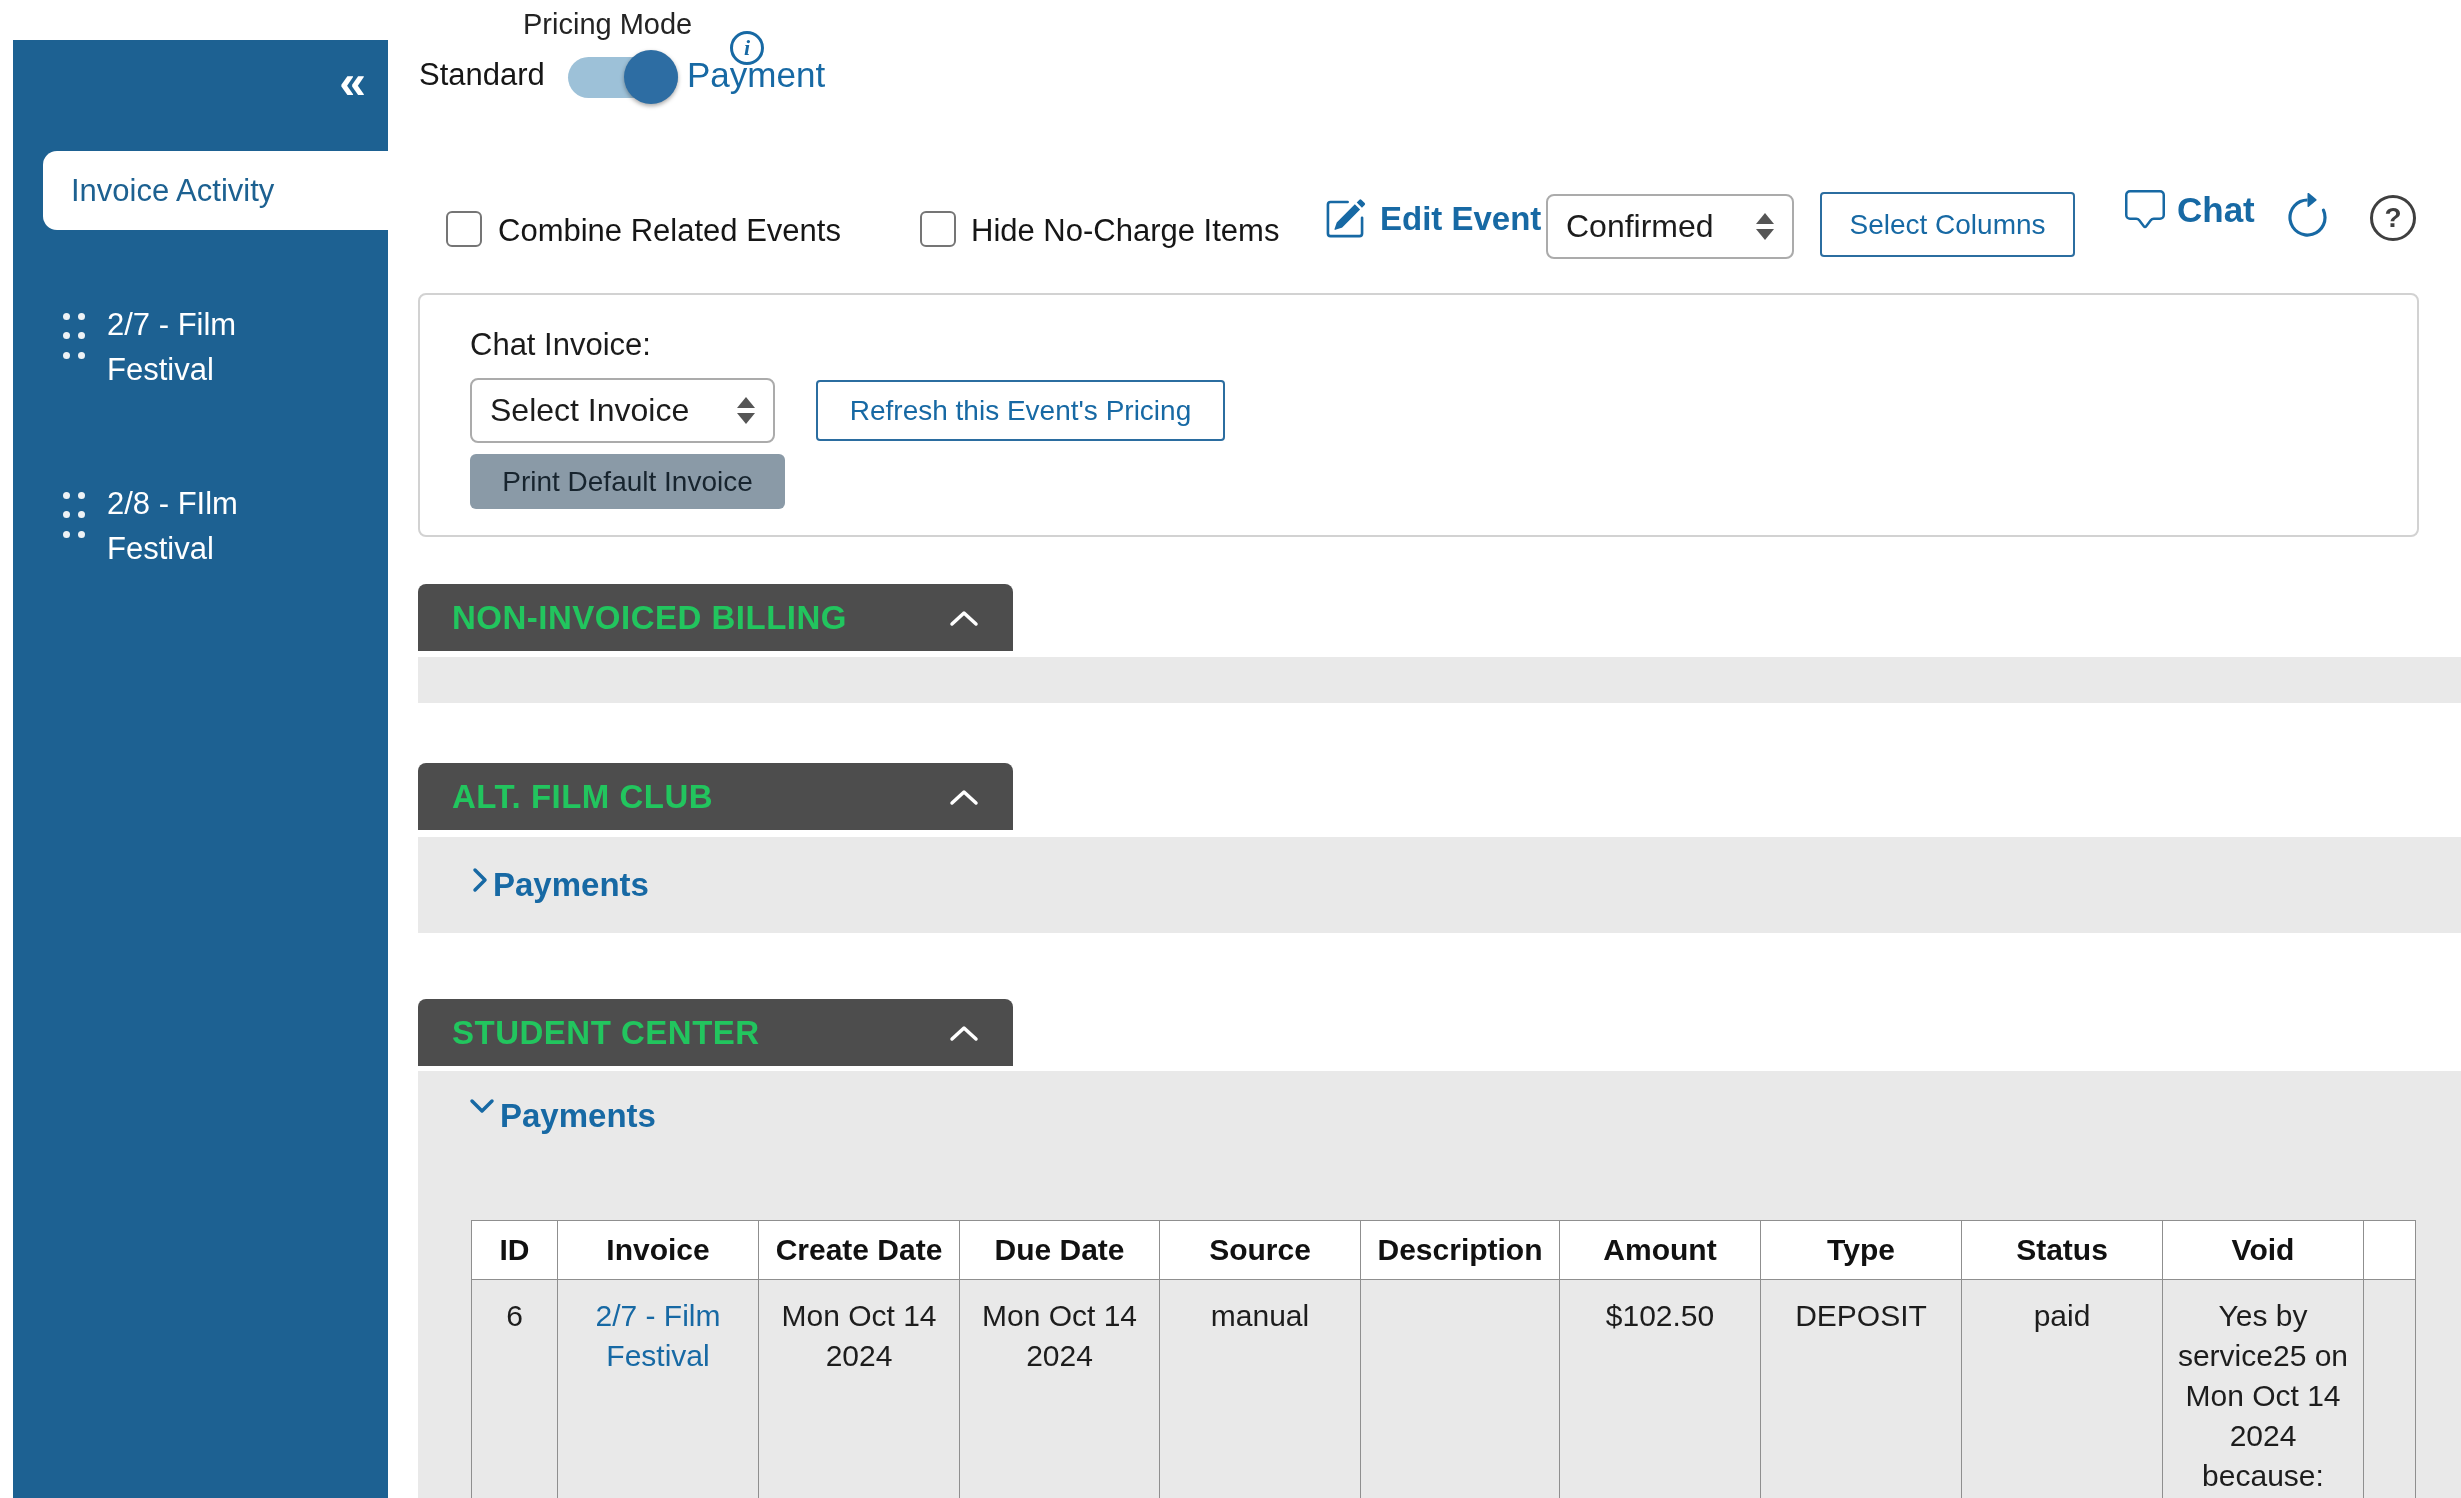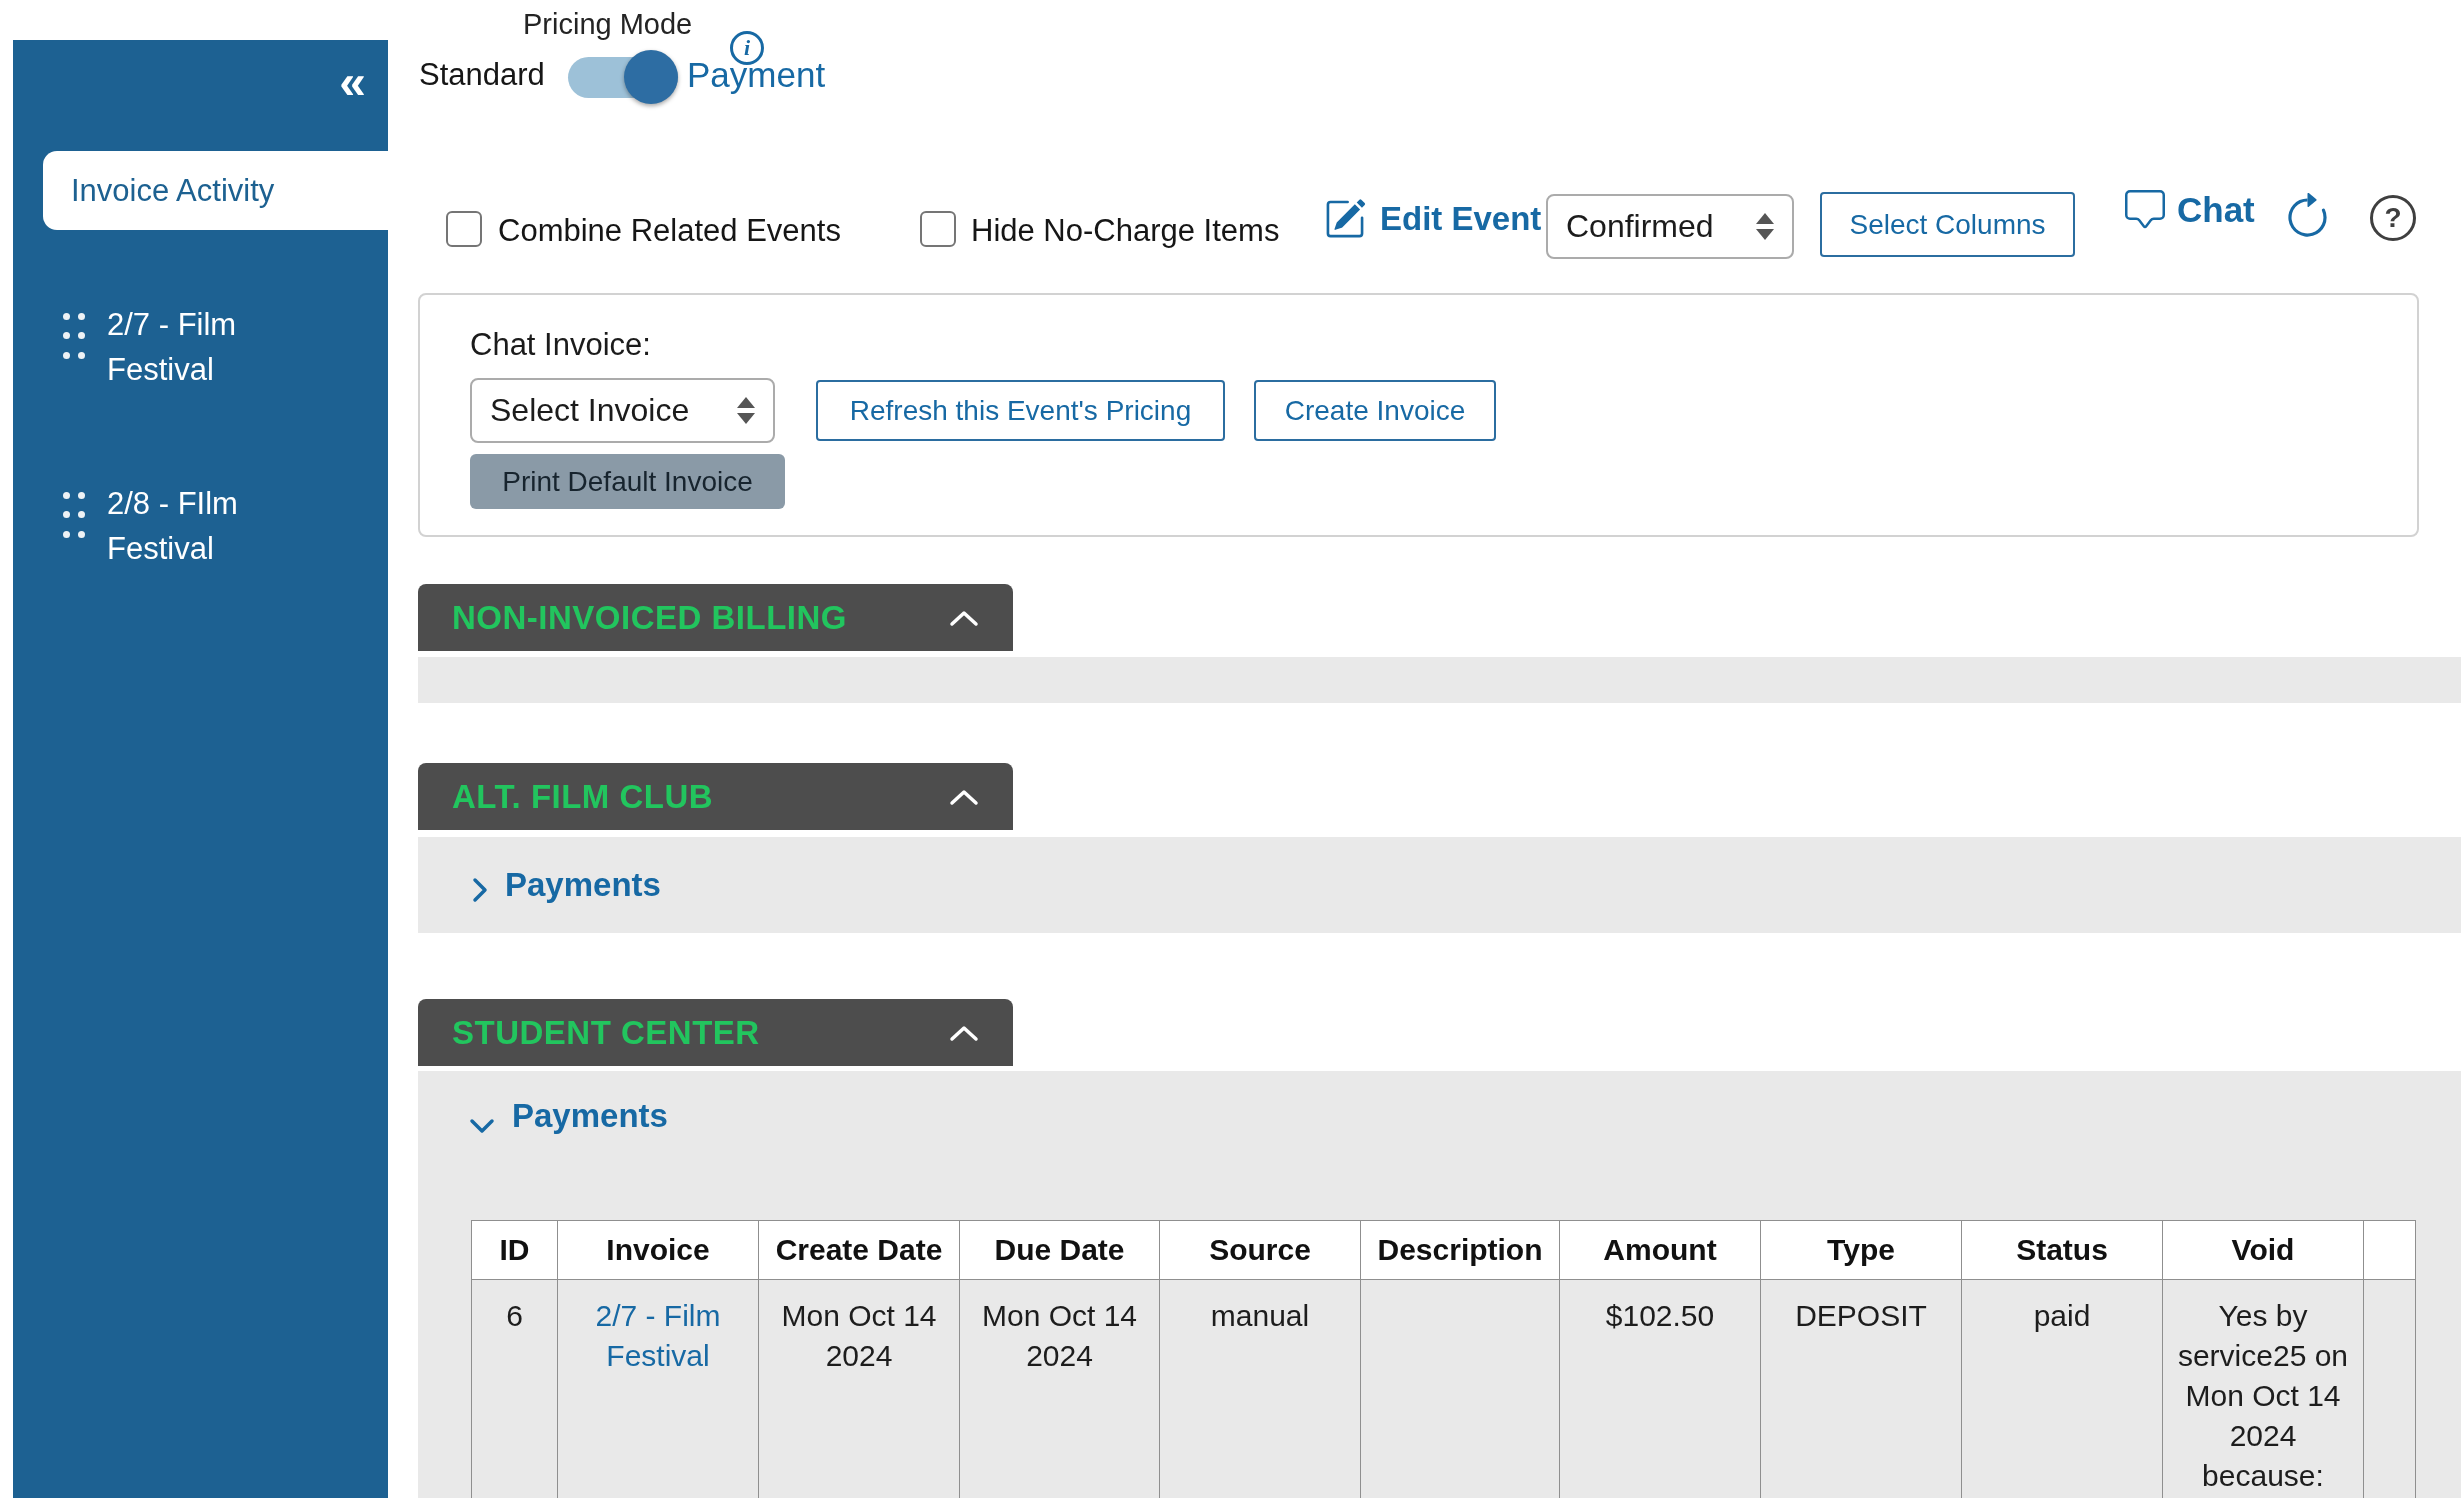--- a/index.html
+++ b/index.html
@@ -65,21 +65,21 @@
 
   
   .section-header { position:absolute; left:418px; width:595px; height:67px; background:#4d4d4d; color:#22c55e;
                     border-radius:8px 8px 0 0; display:flex; align-items:center; justify-content:space-between;
                     padding:0 34px; font-size:33px; font-weight:bold; letter-spacing:0.5px; cursor:pointer; }
   .sh-1 { top:584px; } .sh-2 { top:763px; } .sh-3 { top:999px; }
   .section-body { position:absolute; left:418px; width:2043px; background:#e9e9e9; }
   .sb-1 { top:657px; height:46px; }
   .sb-2 { top:837px; height:96px; display:flex; align-items:center; padding-left:53px; }
   .sb-3 { top:1071px; height:428px; }
-  .payments-toggle { display:flex; align-items:flex-end; gap:16px; color:#1769a4; font-size:33px; font-weight:600; cursor:pointer; }
+  .payments-toggle { display:flex; align-items:flex-start; gap:4px; color:#1769a4; font-size:33px; font-weight:600; cursor:pointer; }
   .payments-expanded { position:absolute; left:50px; top:26px; }
 
   
   .table-wrap { position:absolute; left:53px; top:149px; }
   table.pay-table { border-collapse:collapse; }
   .pay-table th { background:#ffffff; border:1px solid #8f8f8f; height:59px; font-size:30px; font-weight:bold; color:#111111;
                   padding:0 10px; text-align:center; }
   .pay-table td { border:1px solid #8f8f8f; font-size:30px; color:#1d1d1d; text-align:center; vertical-align:top;
                   padding:16px 14px; line-height:1.33; }
   .pay-table a { color:#1769a4; text-decoration:none; cursor:pointer; }
@@ -168,21 +168,20 @@
   <div class="print-panel">
     <div class="print-title">Chat Invoice:</div>
     <div class="dropdown invoice-select">
       <span>Select Invoice</span>
       <span class="arrows">
           <span class="tri-up"></span>
           <span class="tri-down"></span>
         </span>
     </div>
     <div class="btn-outline btn-refresh-pricing">Refresh this Event's Pricing</div>
-    <div class="btn-outline btn-create-invoice">Create Invoice</div>
     <div class="btn-print-default">Print Default Invoice</div>
   </div>
 
   <div class="section-header sh-1">
     <span>NON-INVOICED BILLING</span>
     <svg width="30" height="18" viewBox="0 0 30 18">
       <path d="M3 15 L15 4 L27 15" fill="none" stroke="#ffffff" stroke-width="3.5" stroke-linecap="round" stroke-linejoin="round"></path>
     </svg>
   </div>
   <div class="section-body sb-1"></div>

